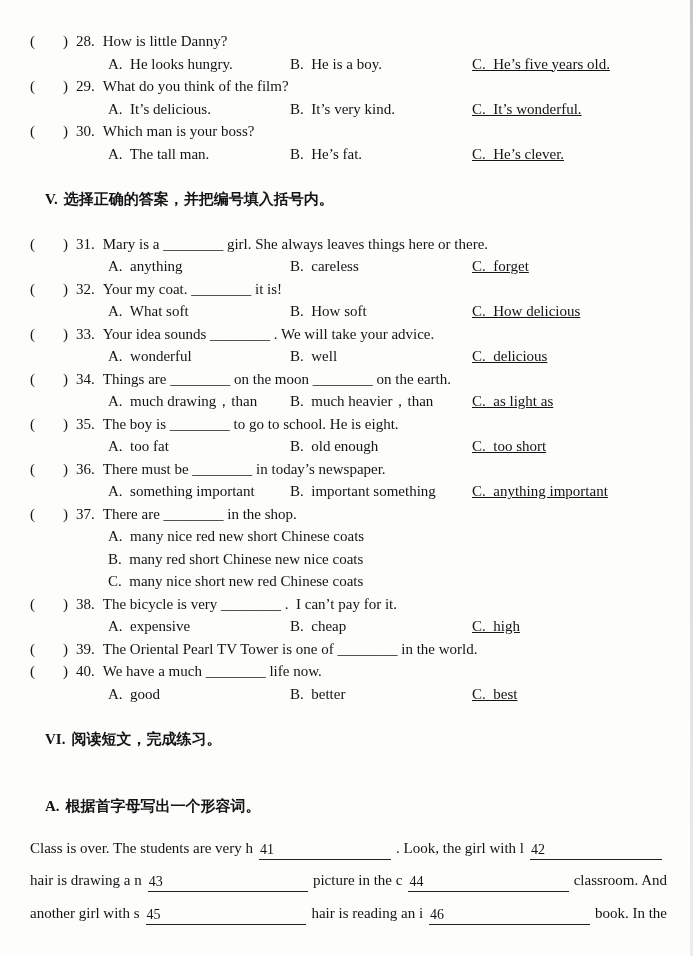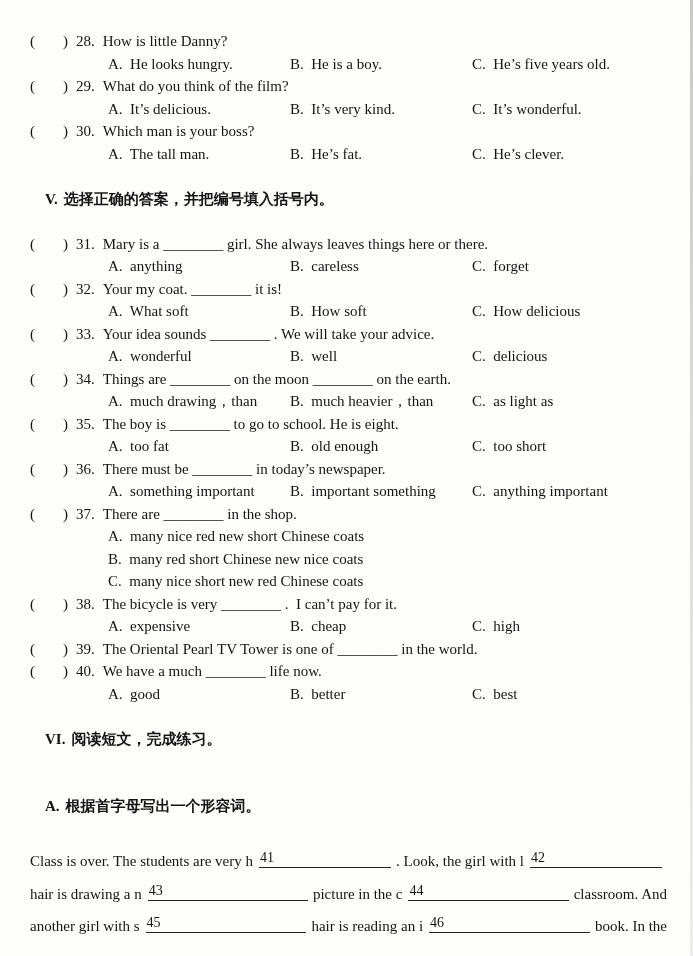--- a/index.html
+++ b/index.html
@@ -20,32 +20,32 @@
 
   
   .q-line { display:flex; line-height:22.5px; white-space:pre; align-items:baseline; }
   .bracket { display:inline-flex; justify-content:space-between; width:38px; flex:0 0 38px; margin-right:8px; }
   .q-num { margin-right:8px; flex:0 0 auto; }
   .q-text { white-space:pre-wrap; }
 
   
   .opts { display:flex; margin-left:78px; line-height:22.5px; }
   .opt { width:182px; flex:0 0 182px; white-space:pre-wrap; }
-  .opt.last { width:auto; flex:1 1 auto; }
+  .opt.last { width:auto; flex:1 1 auto;text-decoration:underline; }
 
   
   .opts-stacked { margin-left:78px; }
   .opts-stacked .opt-line { line-height:22.5px; white-space:pre-wrap; }
 
   
   .sec { line-height:22.5px; font-weight:bold; white-space:pre-wrap; }
   .sec .roman { margin-right:6px; }
 
   
-  .cz-line { display:flex; align-items:flex-end; height:32.4px; }
+  .cz-line { display:flex; align-items:flex-start; height:32.4px; }
   .cz-text { white-space:pre; flex:0 0 auto; padding-bottom:2px; }
   .cz-blank { flex:1 1 auto; min-width:55px; border-bottom:1.2px solid #222;
     margin:0 5px 4px 6px; line-height:18px; }
   .cz-num { font-size:14px; padding-left:1px; }
 </style>
 </head>
 <body>
 
 <div class="page">
 

